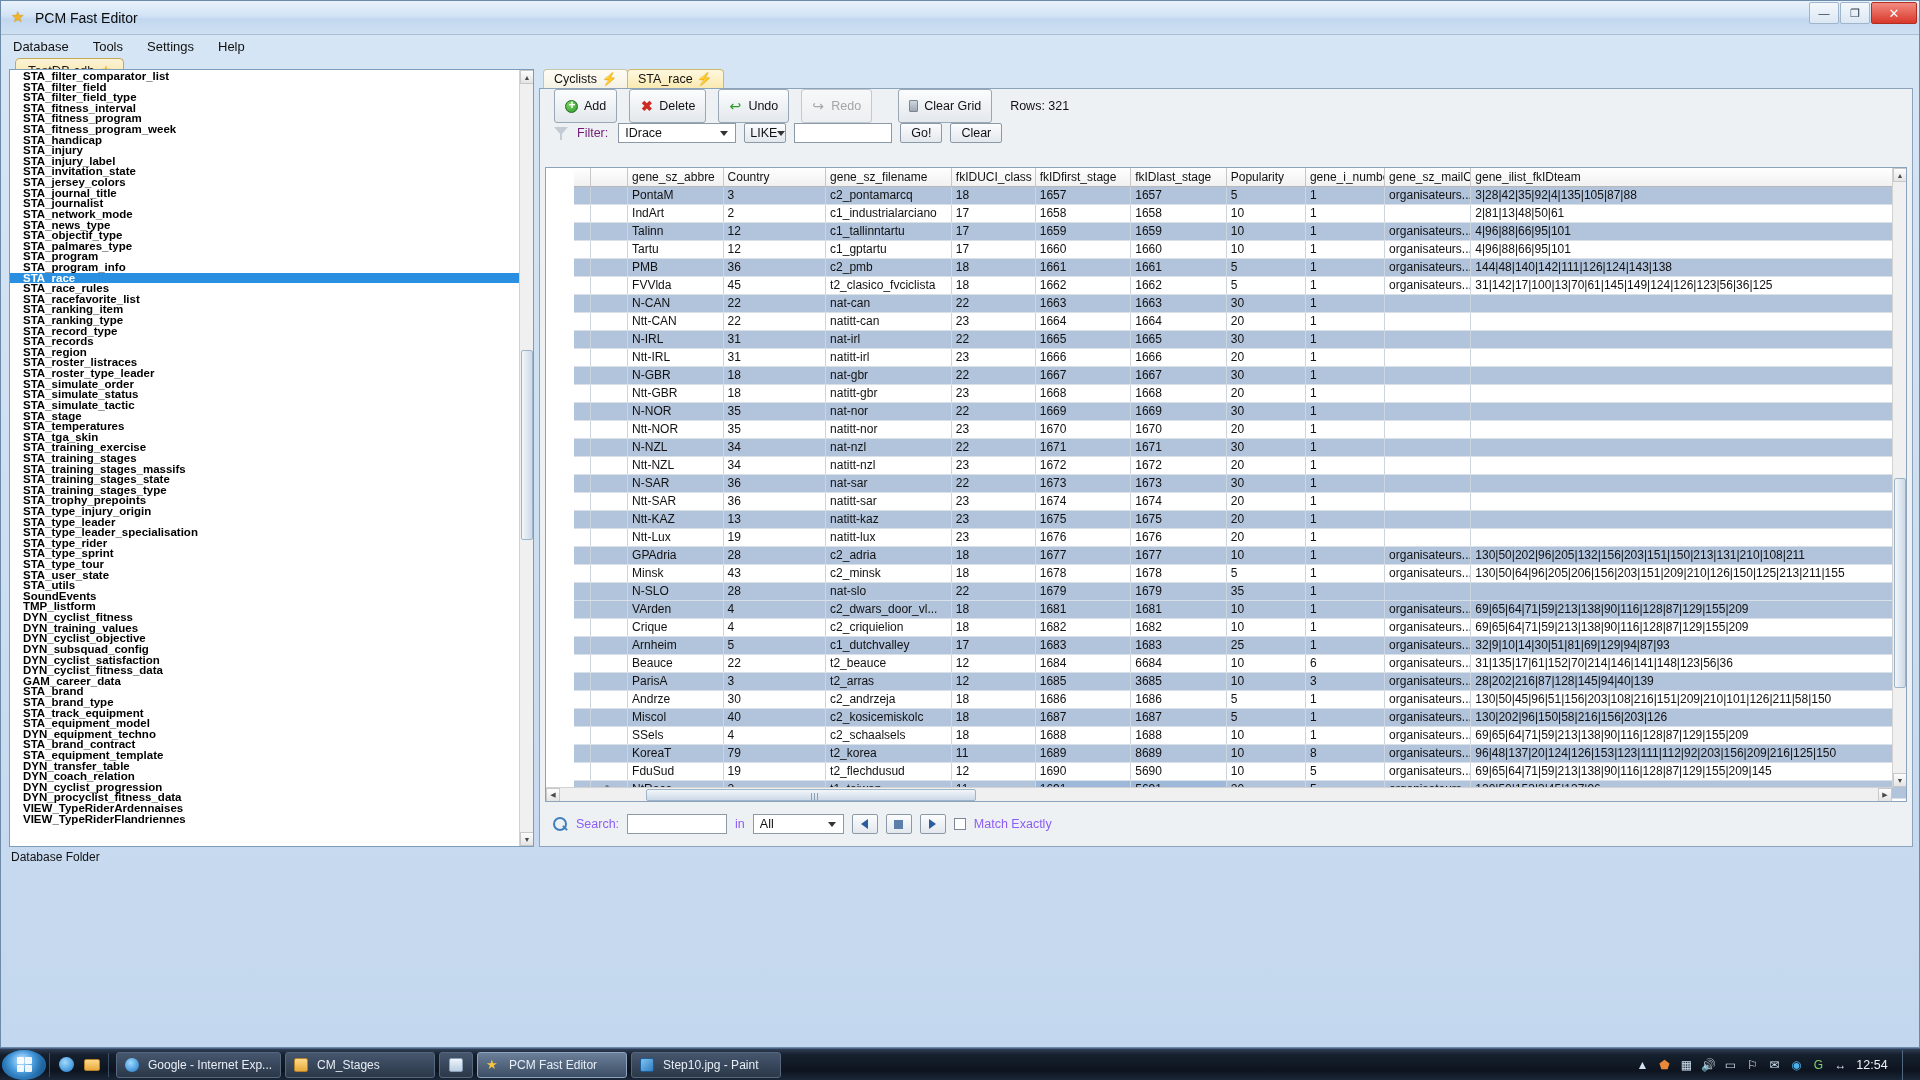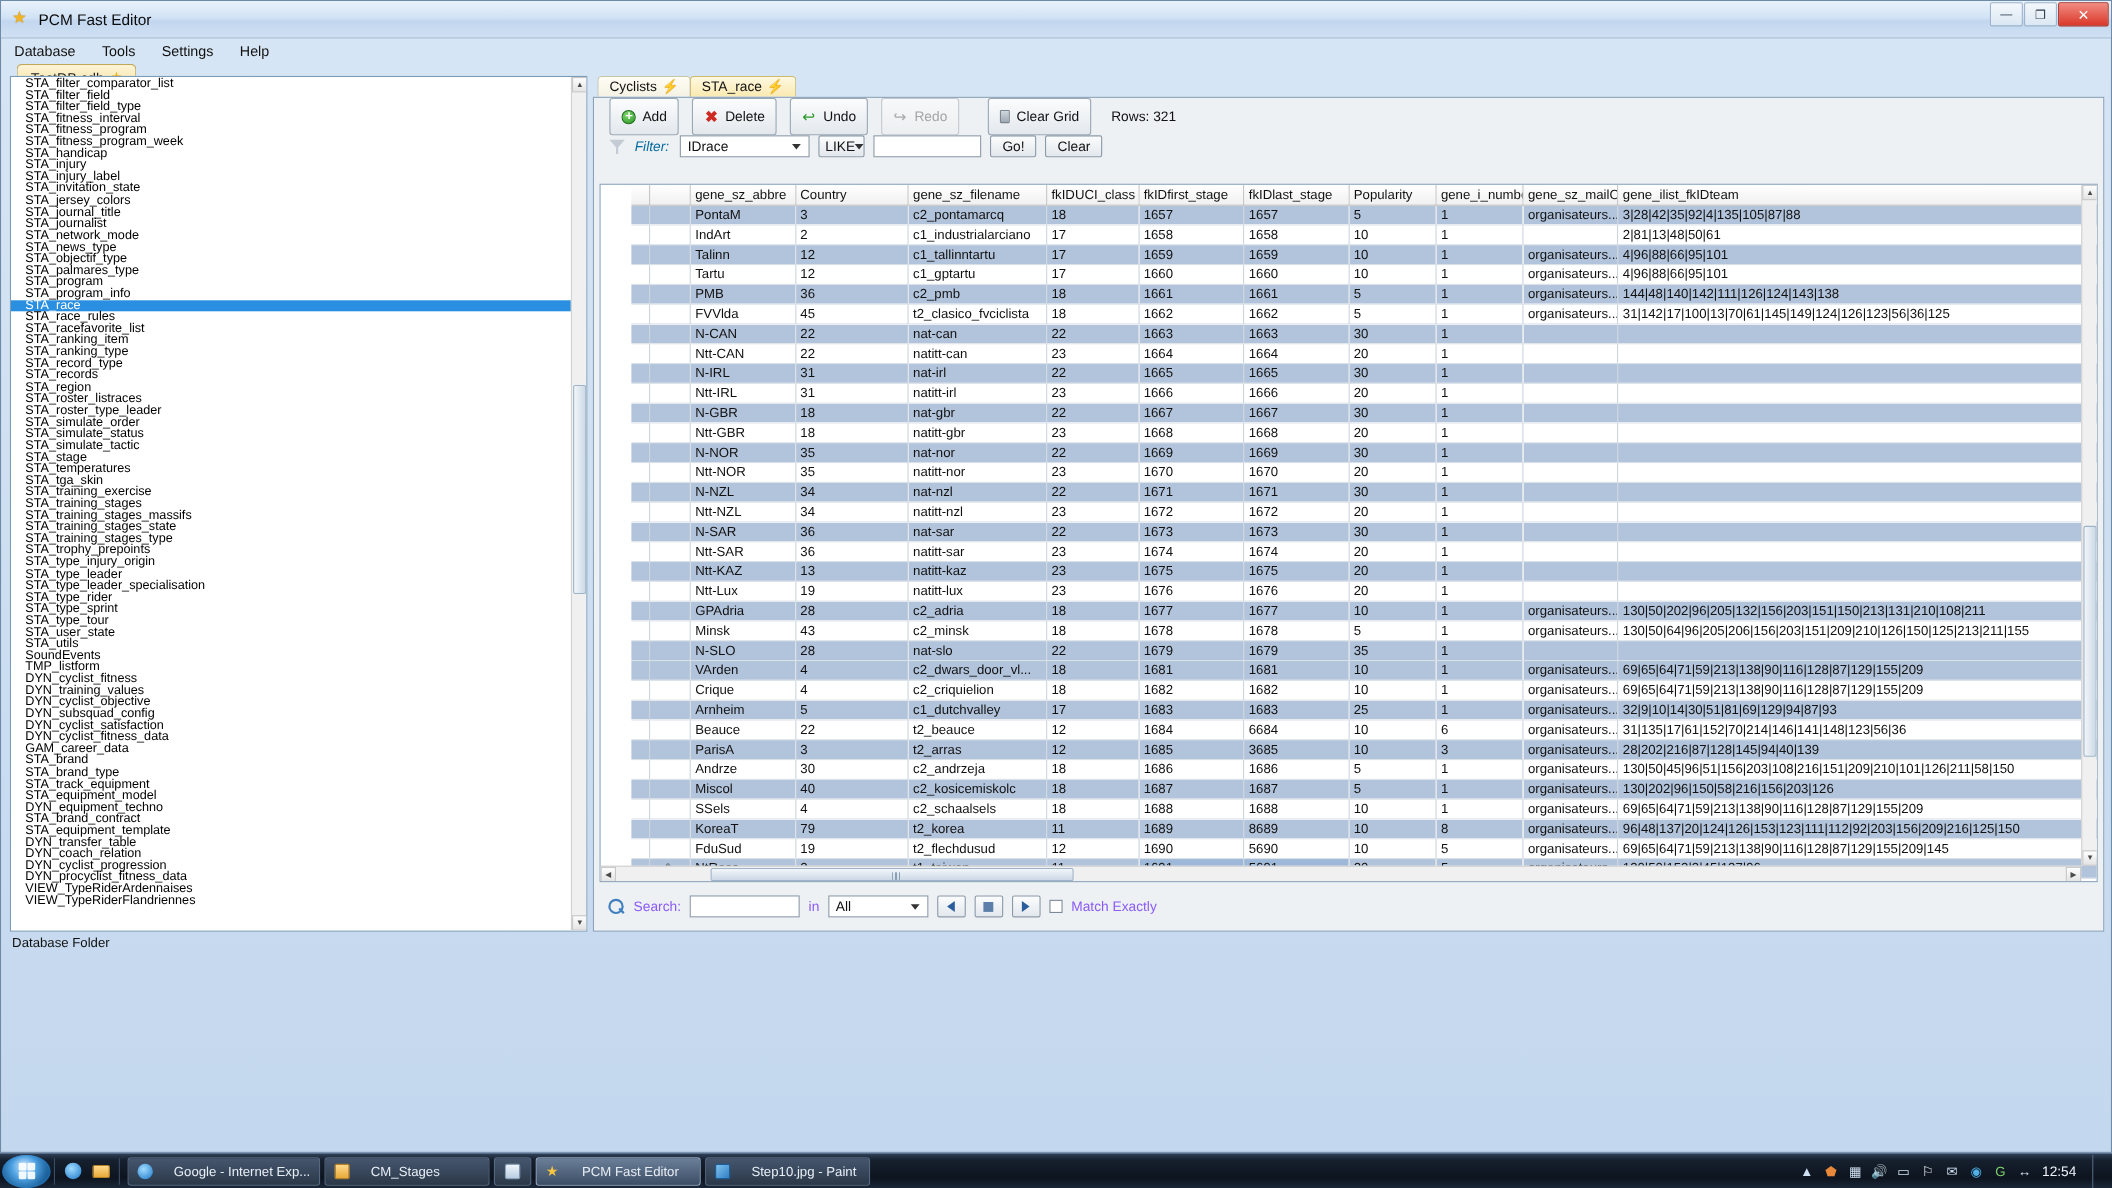--- a/index.html
+++ b/index.html
@@ -98,20 +98,21 @@
     background: #ffffff;
     border: 1px solid #7c9db9;
     position: relative;
     overflow: hidden;
   }
   #table-list {
     position: absolute;
     left: 0; top: 0; right: 14px; bottom: 0;
     overflow: hidden;
     padding-top: 1px;
+    font-weight: bold;
   }
   .tbl-item {
     height: 10.62px;
     line-height: 10.62px;
     padding-left: 13px;
     font-size: 11.5px;
     color: #000;
     white-space: nowrap;
   }
   .tbl-item.selected {
@@ -221,21 +222,21 @@
     position:absolute; left:0; top:1px;
     border-left: 7px solid transparent;
     border-right: 7px solid transparent;
     border-top: 8px solid #c3cbd4;
   }
   .funnel:after {
     content:"";
     position:absolute; left:6px; top:8px;
     width:2px; height:6px; background:#c3cbd4;
   }
-  #filter-label { font-size:12.5px; color:#0369a1; margin-right:2px;font-style:italic;}
+  #filter-label { font-size:12.5px; color:#701a75; margin-right:2px;}
   .combo {
     height: 20px;
     background:#fff;
     border:1px solid #8c9aa8;
     display:flex; align-items:center;
     padding: 0 2px 0 6px;
     font-size:12.5px; color:#111;
     position: relative;
   }
   #filter-field-combo { width: 118px; }
@@ -398,21 +399,21 @@
   .orb-flag i{display:block;background:#fff;opacity:.9;border-radius:1px;}
   .tb-sep { width:1px;height:24px;background:#3a4d66;margin:0 3px;}
   .qlaunch { width:26px;height:26px;display:flex;align-items:center;justify-content:center;}
   .task-item {
     height:26px; min-width:150px; max-width:190px;
     margin-left:4px;
     padding:0 8px;
     background: linear-gradient(to bottom,#46566e,#2a3848);
     border:1px solid #55687f;
     border-radius:3px;
-    display:flex;align-items:center;gap:19px;
+    display:flex;align-items:center;gap:9px;
     color:#e8eef6; font-size:12px;
     overflow:hidden; white-space:nowrap;
   }
   .task-item.active {
     background: linear-gradient(to bottom,#6b7f99,#3c4e65);
     border-color:#8fa4bd;
   }
   .task-item.narrow { min-width:34px; max-width:34px; justify-content:center;}
   .tico { width:14px;height:14px;border-radius:2px;display:inline-block;flex:none;}
   #tray {

